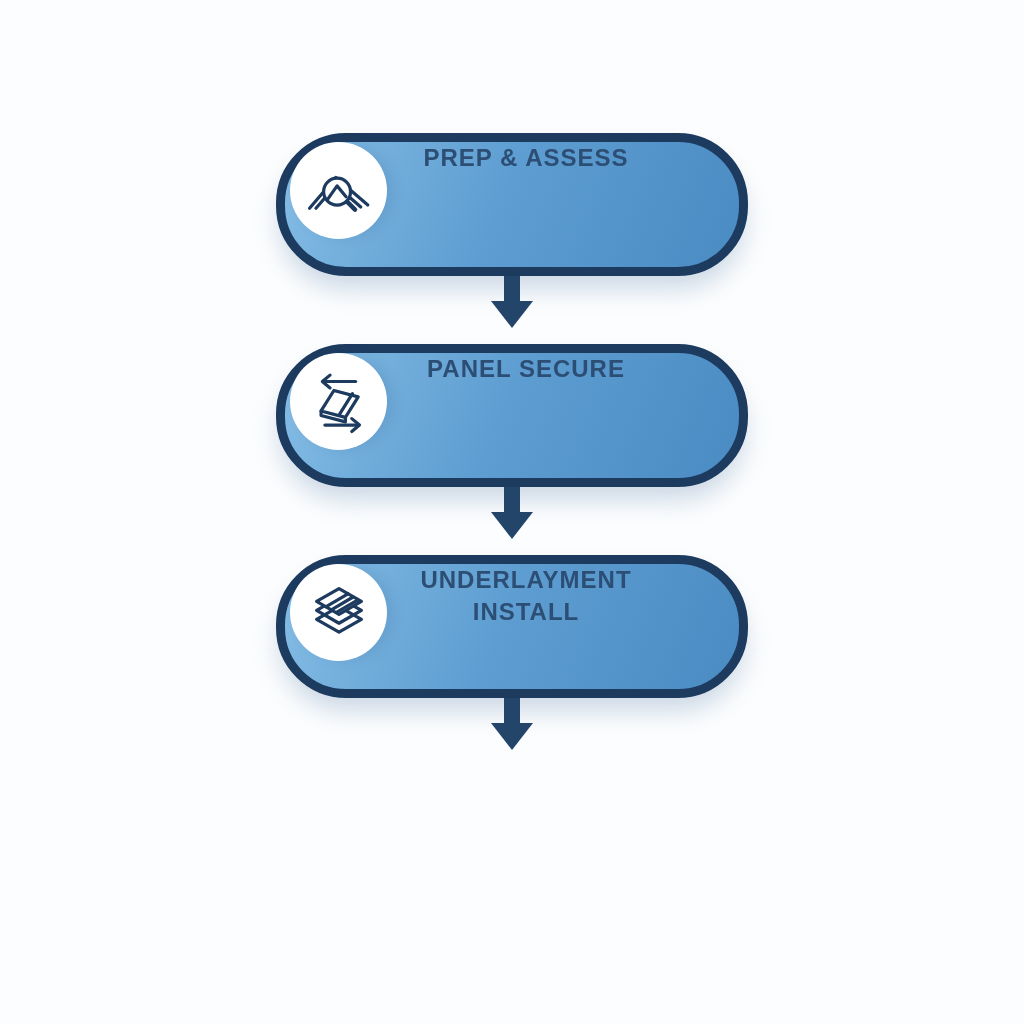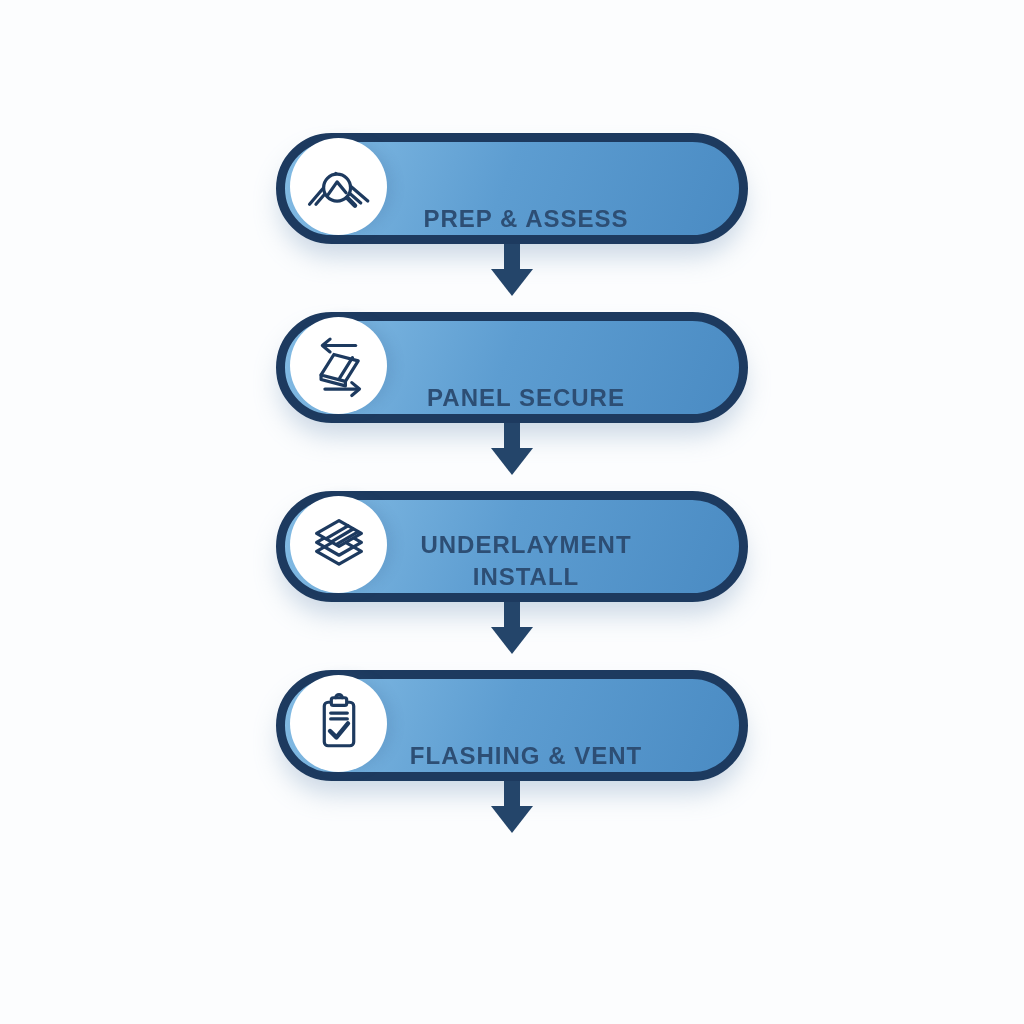--- a/index.html
+++ b/index.html
@@ -20,26 +20,26 @@
   }
   .flow{
     position:absolute;
     left:276px;
     top:133px;
     width:472px;
   }
   .step{width:472px;}
   .pill{
     width:472px;
-    height:111px;
+    height:143px;
     border:9px solid var(--pill-border);
     border-radius:70px;
     background:linear-gradient(112deg,var(--grad1) 0%,#5d9dd1 48%,var(--grad2) 100%);
     display:flex;
-    align-items:flex-end;
+    align-items:flex-start;
     box-shadow:0 16px 26px -4px rgba(140,168,198,0.45);
   }
   .icon-circle{
     flex:none;
     width:97px;
     height:97px;
     margin-left:5px;
     border-radius:50%;
     background:var(--circle-bg);
     display:flex;
@@ -143,33 +143,14 @@
         </svg>
       </div>
       <div class="label">UNDERLAYMENT INSTALL</div>
     </div>
     <div class="arrow-wrap">
       <div class="arrow-shaft"></div>
       <div class="arrow-head"></div>
     </div>
   </div>
 
-  <div class="step">
-    <div class="pill">
-      <div class="icon-circle">
-        <svg viewBox="0 0 100 100" aria-hidden="true">
-          <rect class="st" x="27" y="16" width="46" height="68" rx="6"></rect>
-          <rect class="st wht" x="38" y="9" width="24" height="12" rx="3"></rect>
-          <path class="st" d="M45 9 a5 5 0 0 1 10 0" stroke-width="4"></path>
-          <path class="st" d="M37 33 L63 33"></path>
-          <path class="st" d="M37 42 L63 42"></path>
-          <path class="st thick" d="M36 61 L46 71 L64 49"></path>
-        </svg>
-      </div>
-      <div class="label">FLASHING &amp; VENT</div>
-    </div>
-    <div class="arrow-wrap">
-      <div class="arrow-shaft"></div>
-      <div class="arrow-head"></div>
-    </div>
-  </div>
 
 </div>
 
 </body></html>

